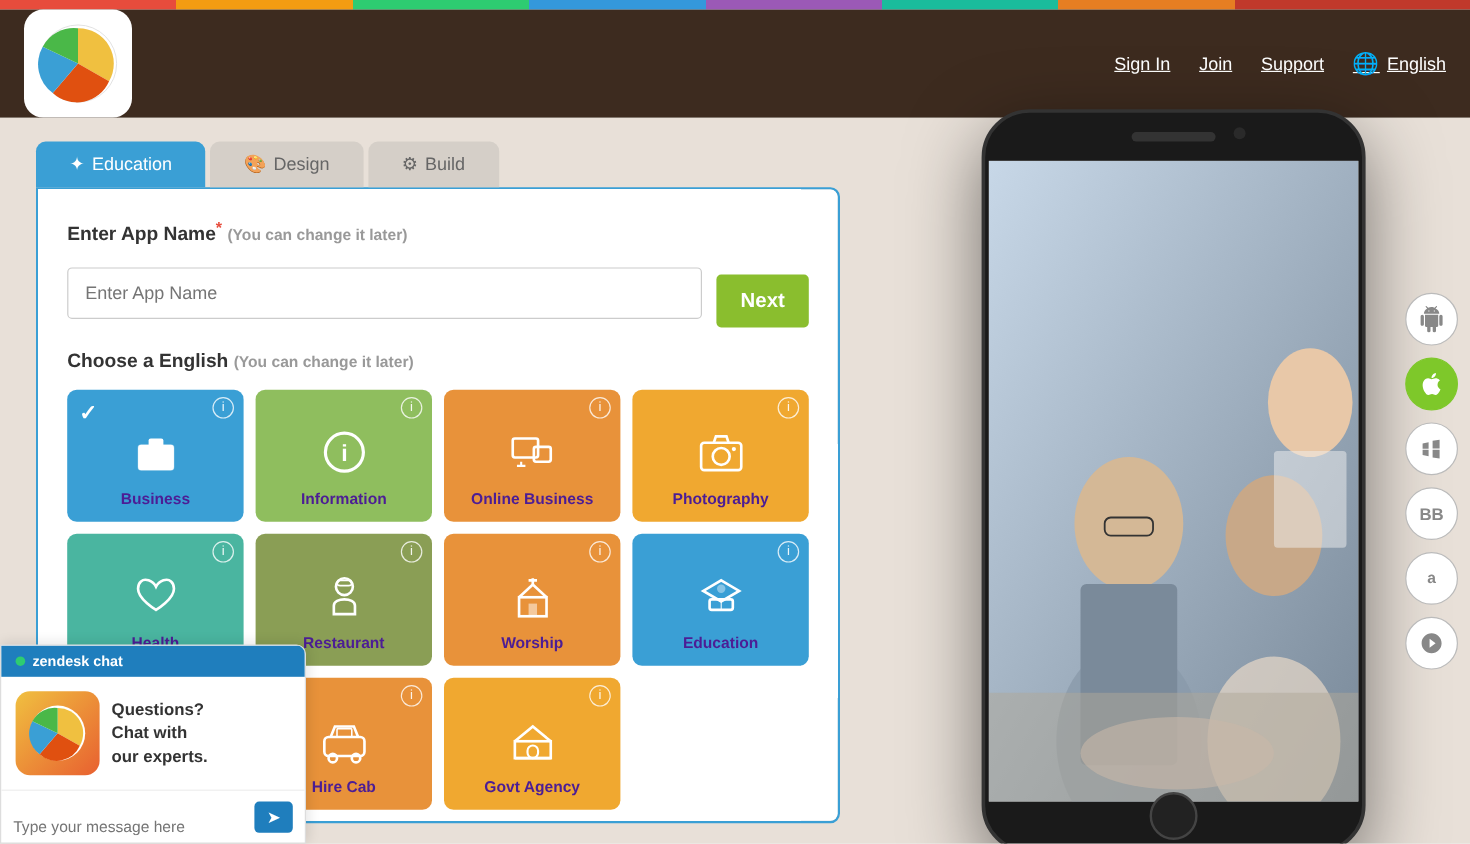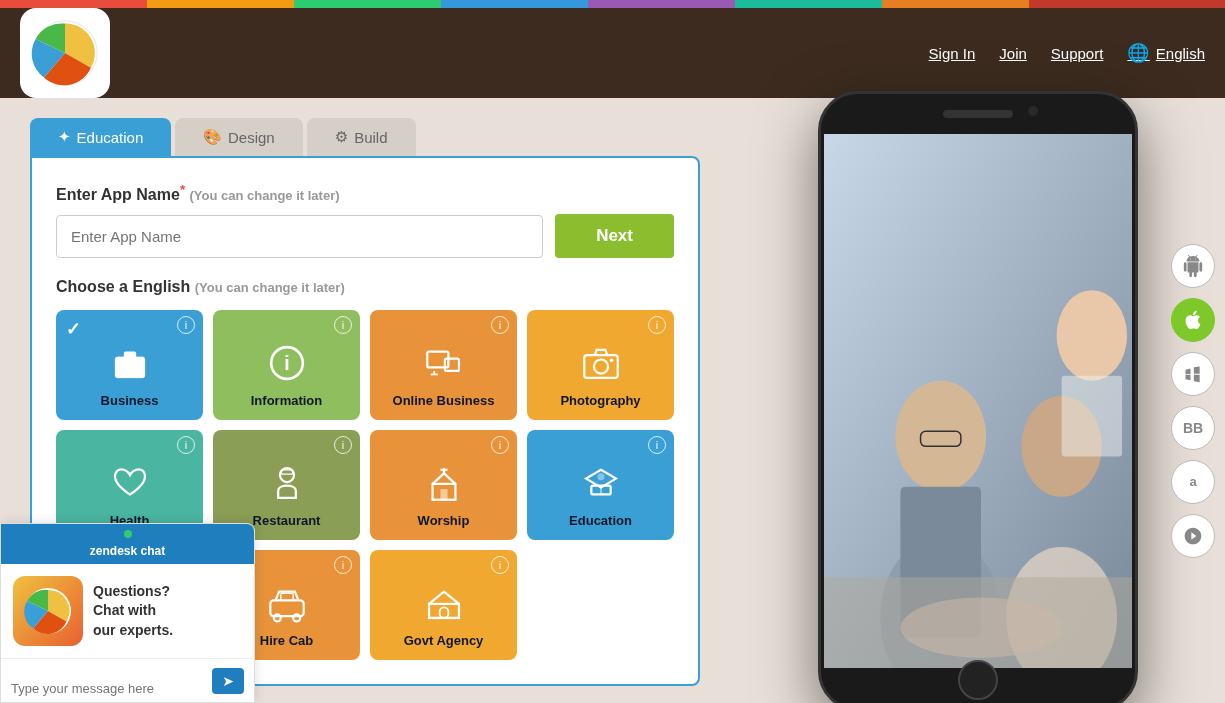--- a/index.html
+++ b/index.html
@@ -124,26 +124,27 @@
       border: 1px solid #ccc;
       border-radius: 4px;
       font-size: 15px;
       color: #999;
       outline: none;
     }
     .next-btn {
       background: #8abe2e;
       color: white;
       border: none;
-      padding: 12px 41px;
+      padding: 12px 20px;
       border-radius: 4px;
       font-size: 17px;
       font-weight: bold;
       cursor: pointer;
       white-space: nowrap;
+      margin-top: 14px;
     }
 
     .category-label {
       font-size: 16px;
       font-weight: bold;
       color: #333;
       margin-bottom: 4px;
     }
     .category-hint { font-size: 13px; color: #999; }
 
@@ -191,21 +192,21 @@
       border: 1.5px solid rgba(255,255,255,0.8);
       color: rgba(255,255,255,0.9);
       font-size: 11px;
       display: flex;
       align-items: center;
       justify-content: center;
       cursor: pointer;
       background: transparent;
     }
     .category-name {
-      color: #0f172a;
+      color: #4c1d95;
       font-size: 13px;
       font-weight: bold;
       text-align: center;
       margin-top: 4px;
     }
 
     
     .cat-icon svg { width: 44px; height: 44px; fill: white; }
 
     
@@ -315,21 +316,20 @@
     }
     .chat-header {
       background: #1f7ebd;
       color: white;
       padding: 6px 12px;
       font-size: 12px;
       font-weight: bold;
       display: flex;
       align-items: center;
       gap: 6px;
-      flex-direction: column;
     }
     .chat-header-dot {
       width: 8px; height: 8px; border-radius: 50%; background: #2ecc71;
     }
     .chat-body {
       padding: 12px;
       display: flex;
       align-items: center;
       gap: 10px;
     }

